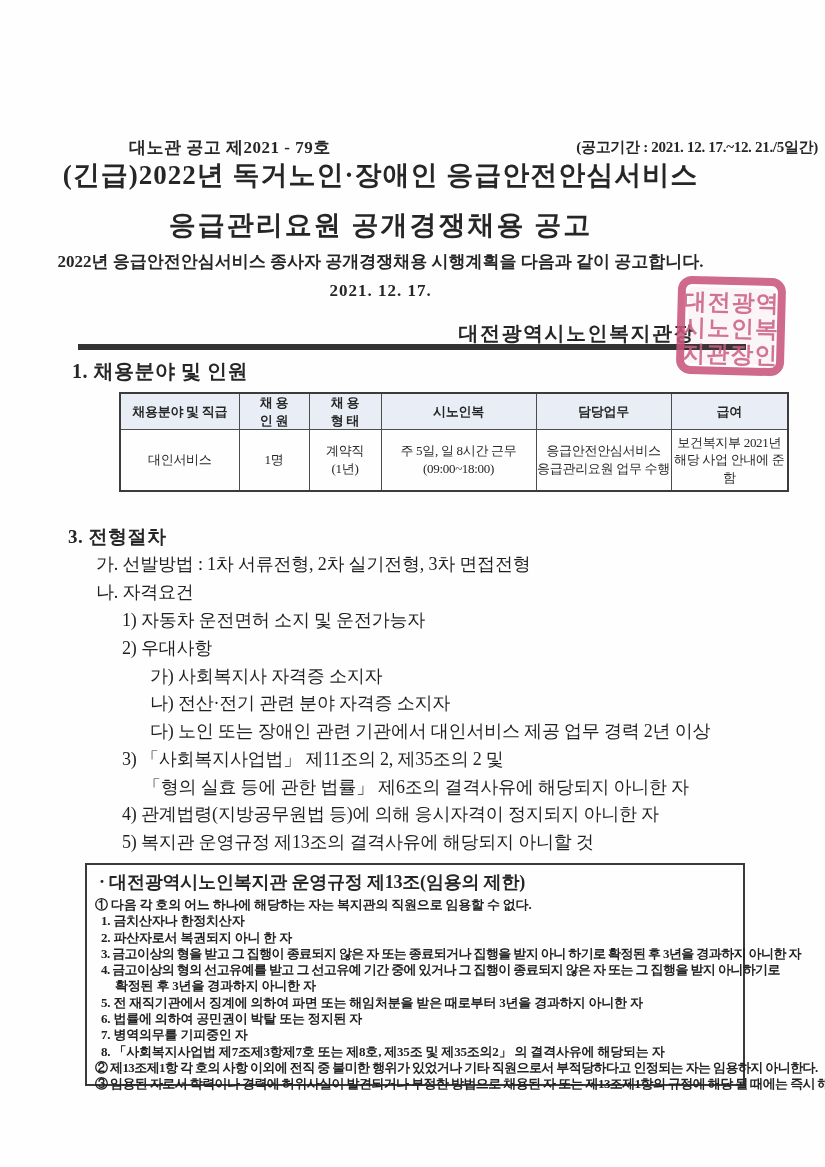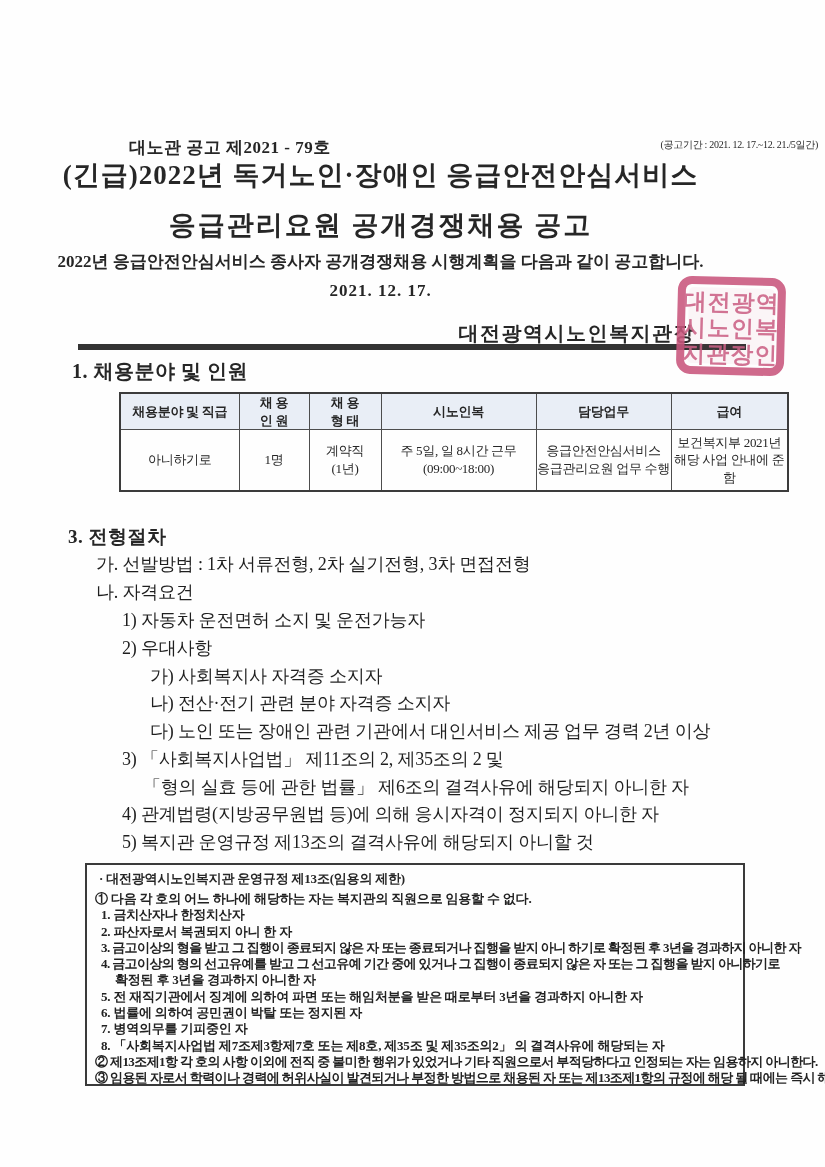--- a/index.html
+++ b/index.html
@@ -4,21 +4,21 @@
 <style>
   * { margin:0; padding:0; box-sizing:border-box; }
   html,body { background:#ffffff; }
   body { font-family:"Liberation Serif","DejaVu Serif",serif; color:#262626; }
   .page { position:relative; width:825px; height:1167px; background:#fefefe; overflow:hidden; }
 
   .abs { position:absolute; white-space:pre; }
   .center { left:0; width:761px; text-align:center; }
 
   .doc-number { left:85px; top:136px; font-size:17px; font-weight:bold; letter-spacing:0.5px;padding-left:44px; }
-  .notice-period { right:7px; top:138px; font-size:10px; font-weight:normal; letter-spacing:-0.3px;margin-left:24px; }
+  .notice-period { right:7px; top:138px; font-size:15px; font-weight:bold; letter-spacing:-0.3px;margin-left:24px; }
   .title1 { top:157px; font-size:27px; font-weight:bold; letter-spacing:1px; }
   .title2 { top:207px; font-size:27px; font-weight:bold; letter-spacing:2px; }
   .subtitle { top:250px; font-size:17px; font-weight:bold; }
   .date { top:281px; font-size:17px; font-weight:bold; letter-spacing:1px; }
   .issuer { right:130px; top:320px; font-size:20px; font-weight:bold; letter-spacing:1.5px; }
 
   .rule { position:absolute; left:78px; top:344px; width:668px; height:6px; background:#333333; }
 
   .stamp { position:absolute; left:676px; top:276px; width:110px; height:100px; transform:rotate(1.5deg); opacity:0.88; }
 
@@ -33,21 +33,21 @@
   table.recruit tr.hdr td { height:36px; background:#e9eef6; font-weight:600; }
   table.recruit tr.row td { height:61px; }
 
   .s3line { position:absolute; font-size:18px; letter-spacing:-0.2px; color:#1f1f1f; }
   .ind-a { left:96px; }
   .ind-n { left:122px; }
   .ind-k { left:150px; }
   .ind-c { left:143px; }
 
   .regbox { position:absolute; left:85px; top:863px; width:660px; height:223px; border:2px solid #3a3a3a; padding:4px 0 0 8px; overflow:visible; }
-  .regbox-title { font-size:13px; font-weight:bold; letter-spacing:-0.2px; margin:1px 0 3px 4px; white-space:pre; }
+  .regbox-title { font-size:18px; font-weight:bold; letter-spacing:-0.2px; margin:1px 0 3px 4px; white-space:pre; }
   .regline { font-size:13px; line-height:16.3px; letter-spacing:-0.2px; white-space:pre; color:#222;font-weight:bold; }
   .regline.num { padding-left:6px; }
   .regline.cont { padding-left:20px; }
   .regline.tight { letter-spacing:-0.6px; }
 </style>
 </head>
 <body>
 
 <div class="page">
 
@@ -85,21 +85,21 @@
       <td>채용분야 및 직급</td>
       <td>채 용
 인 원</td>
       <td>채 용
 형 태</td>
       <td>시노인복</td>
       <td>담당업무</td>
       <td>급여</td>
     </tr>
     <tr class="row">
-      <td>아니하기로</td>
+      <td>대인서비스</td>
       <td>1명</td>
       <td>계약직
 (1년)</td>
       <td>주 5일, 일 8시간 근무
 (09:00~18:00)</td>
       <td>응급안전안심서비스
 응급관리요원 업무 수행</td>
       <td>보건복지부 2021년
 해당 사업 안내에 준함</td>
     </tr>

